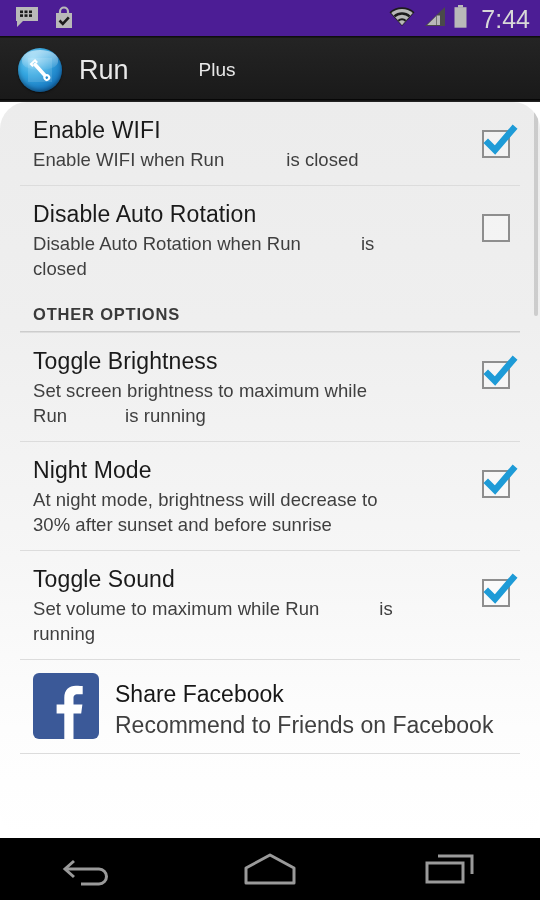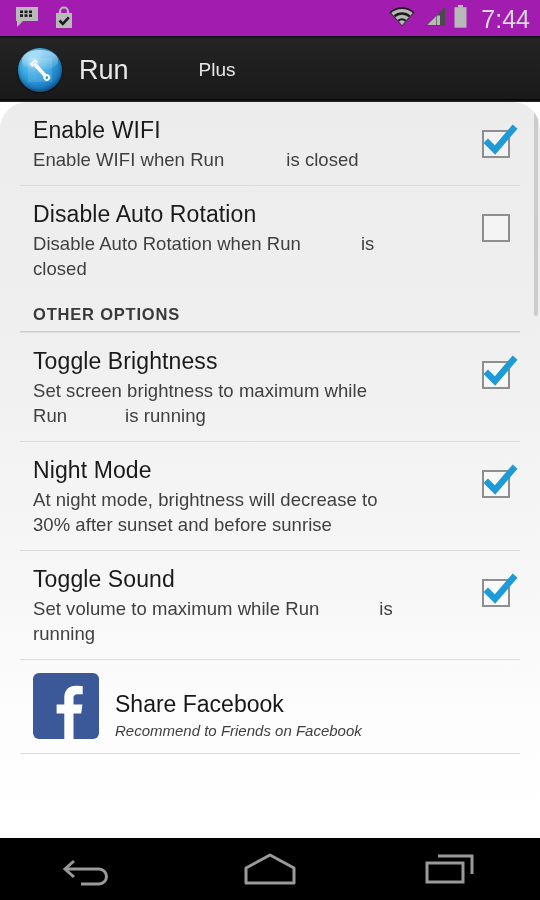--- a/index.html
+++ b/index.html
@@ -6,21 +6,21 @@
   html, body {
     width:540px; height:900px;
     background:#000;
     font-family:"Liberation Sans", sans-serif;
     overflow:hidden;
   }
   #screen { position:relative; width:540px; height:900px; background:#fff; }
 
   
   .statusbar {
-    height:38px; background:#a21caf; display:flex; align-items:center;
+    height:38px; background:#4c1d95; display:flex; align-items:center;
     padding:0 10px 0 14px; position:relative;
   }
   .sb-left { display:flex; align-items:center; gap:12px; }
   .sb-right { margin-left:auto; display:flex; align-items:center; gap:7px; }
   .sb-clock {
     color:#d8d8d8; font-size:25px; letter-spacing:0px; margin-left:6px;
     font-family:"Liberation Sans", sans-serif;
   }
   .sb-icon { display:block; }
   .statusbar-shadow {
@@ -104,21 +104,21 @@
   }
 
   
   .fbrow { display:flex; align-items:flex-end; padding:13px 0 14px 0; }
   .fb-icon {
     width:66px; height:66px; flex:none; margin-left:33px; border-radius:6px;
     background:#3b5998; position:relative; overflow:hidden;
   }
   .fb-text { margin-left:16px; }
   .fb-title { font-size:23px; color:#171717; line-height:1.2; }
-  .fb-sub { font-size:15px; color:#3f3f3f; margin-top:4px;font-style:italic; }
+  .fb-sub { font-size:23px; color:#3f3f3f; margin-top:4px; }
 
   
   .scrollbar {
     position:absolute; right:2px; top:4px; width:4px; height:210px;
     background:rgba(120,120,120,.28); border-radius:2px;
   }
 
   
   .navbar {
     position:absolute; left:0; right:0; bottom:0; height:62px; background:#000;

